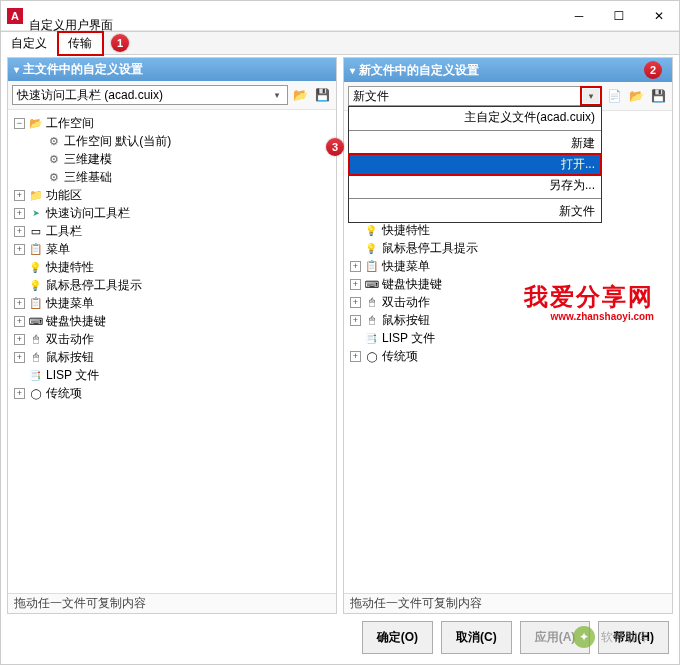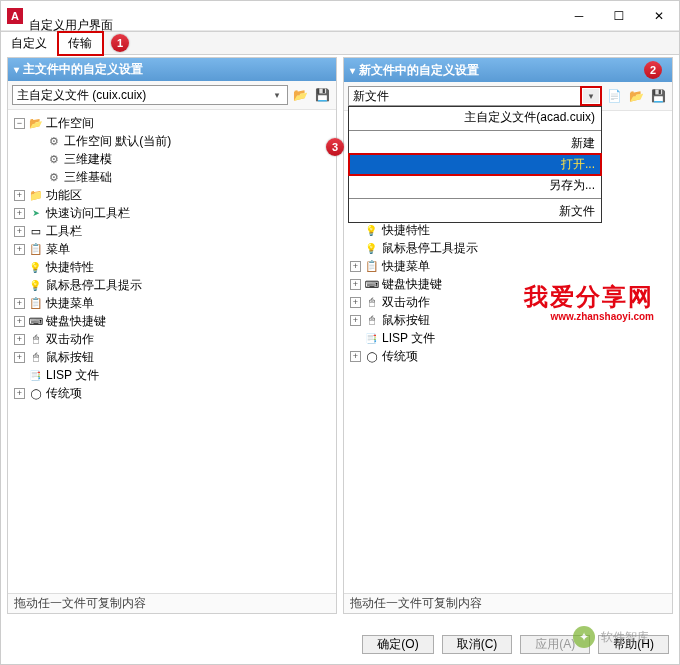--- a/index.html
+++ b/index.html
@@ -30,41 +30,41 @@
 
 .selrow { display: flex; align-items: center; padding: 4px; gap: 4px; background: #f8f8f8; border-bottom: 1px solid #e4e4e4; position: relative; }
 .combo { flex: 1; border: 1px solid #999; height: 20px; background: #fff; display: flex; align-items: center; padding: 0 4px; position: relative; }
 .combo .arrow { position: absolute; right: 2px; top: 2px; width: 16px; height: 14px; display: flex; align-items: center; justify-content: center; font-size: 9px; color: #555; }
 .arrow.boxed { outline: 2px solid #d40000; outline-offset: 1px; background: #eee; }
 .icon-btn { width: 18px; height: 18px; display: flex; align-items: center; justify-content: center; color: #777; cursor: default; }
 
 
 .dropdown { position: absolute; top: 24px; left: 4px; right: 70px; background: #fff; border: 1px solid #333; z-index: 5; }
 .dd-item { padding: 2px 6px; text-align: right; }
-.dd-item.sel { background: #0a64c8; color: #fde047; }
+.dd-item.sel { background: #0a64c8; color: #fef9c3; }
 .dd-sep { border-top: 1px solid #888; margin: 2px 0; }
 .callout-abs { position: absolute; left: -26px; top: 56px; z-index: 6; }
 
 
 .tree { flex: 1; overflow: auto; padding: 4px 2px; position: relative; }
 .node { display: flex; align-items: center; height: 18px; white-space: nowrap; }
 .exp { width: 11px; height: 11px; border: 1px solid #999; text-align: center; line-height: 8px; font-size: 9px; color: #555; margin-right: 3px; display: inline-block; }
 .ticon { width: 16px; height: 14px; display: inline-flex; align-items: center; justify-content: center; margin-right: 2px; font-size: 11px; }
 .gear::before { content: "⚙"; color: #666; }
 .bulb::before { content: "💡"; font-size: 10px; }
 .kb::before { content: "⌨"; font-size: 10px; }
 .mouse::before { content: "🖱"; font-size: 10px; }
 .lisp::before { content: "📑"; font-size: 10px; }
 .ring::before { content: "◯"; font-size: 10px; }
 .arrowi::before { content: "➤"; font-size: 9px; color: #3a7; }
 
 
 .footer-hint { border-top: 1px solid #ddd; padding: 2px 6px; color: #444; background: #fafafa; height: 20px; display: flex; align-items: center; }
 .btnbar { position: absolute; bottom: 10px; right: 10px; display: flex; gap: 8px; align-items: center; }
-.btn { border: 1px solid #adadad; background: #f0f0f0; padding: 0 14px; cursor: default; }
+.btn { border: 1px solid #adadad; background: #f0f0f0; padding: 7px 14px; cursor: default; font-weight: bold; }
 .btn[disabled] { color: #999; }
 
 
 .wm1 { position: absolute; right: 18px; top: 170px; color: #e30613; font-size: 24px; font-weight: 900; letter-spacing: 2px; }
 .wm2 { position: absolute; right: 18px; top: 200px; color: #e30613; font-size: 10px; font-weight: bold; }
 .wm3 { position: absolute; right: 30px; bottom: 16px; display: flex; align-items: center; gap: 6px; opacity: .7; }
 .wechat { width: 22px; height: 22px; border-radius: 50%; background: #7bb32e; display: flex; align-items: center; justify-content: center; color: #fff; font-size: 12px; }
 </style>
 </head>
 <body>
@@ -89,21 +89,21 @@
 
   <div class="panels">
 
     <div class="panel">
       <div class="panel-header">
         <span class="chev">▾</span>
         <span>主文件中的自定义设置</span>
       </div>
       <div class="selrow">
         <div class="combo">
-          <span>主自定义文件 (cuix.cuix)</span>
+          <span>快速访问工具栏 (acad.cuix)</span>
           <span class="arrow">▾</span>
         </div>
         <div class="icon-btn">📂</div>
         <div class="icon-btn">💾</div>
       </div>
       <div class="tree">
         <div class="node" style="padding-left:4px">
             <span class="exp">−</span>
             <span class="ticon">📂</span>
             <span>工作空间</span>

